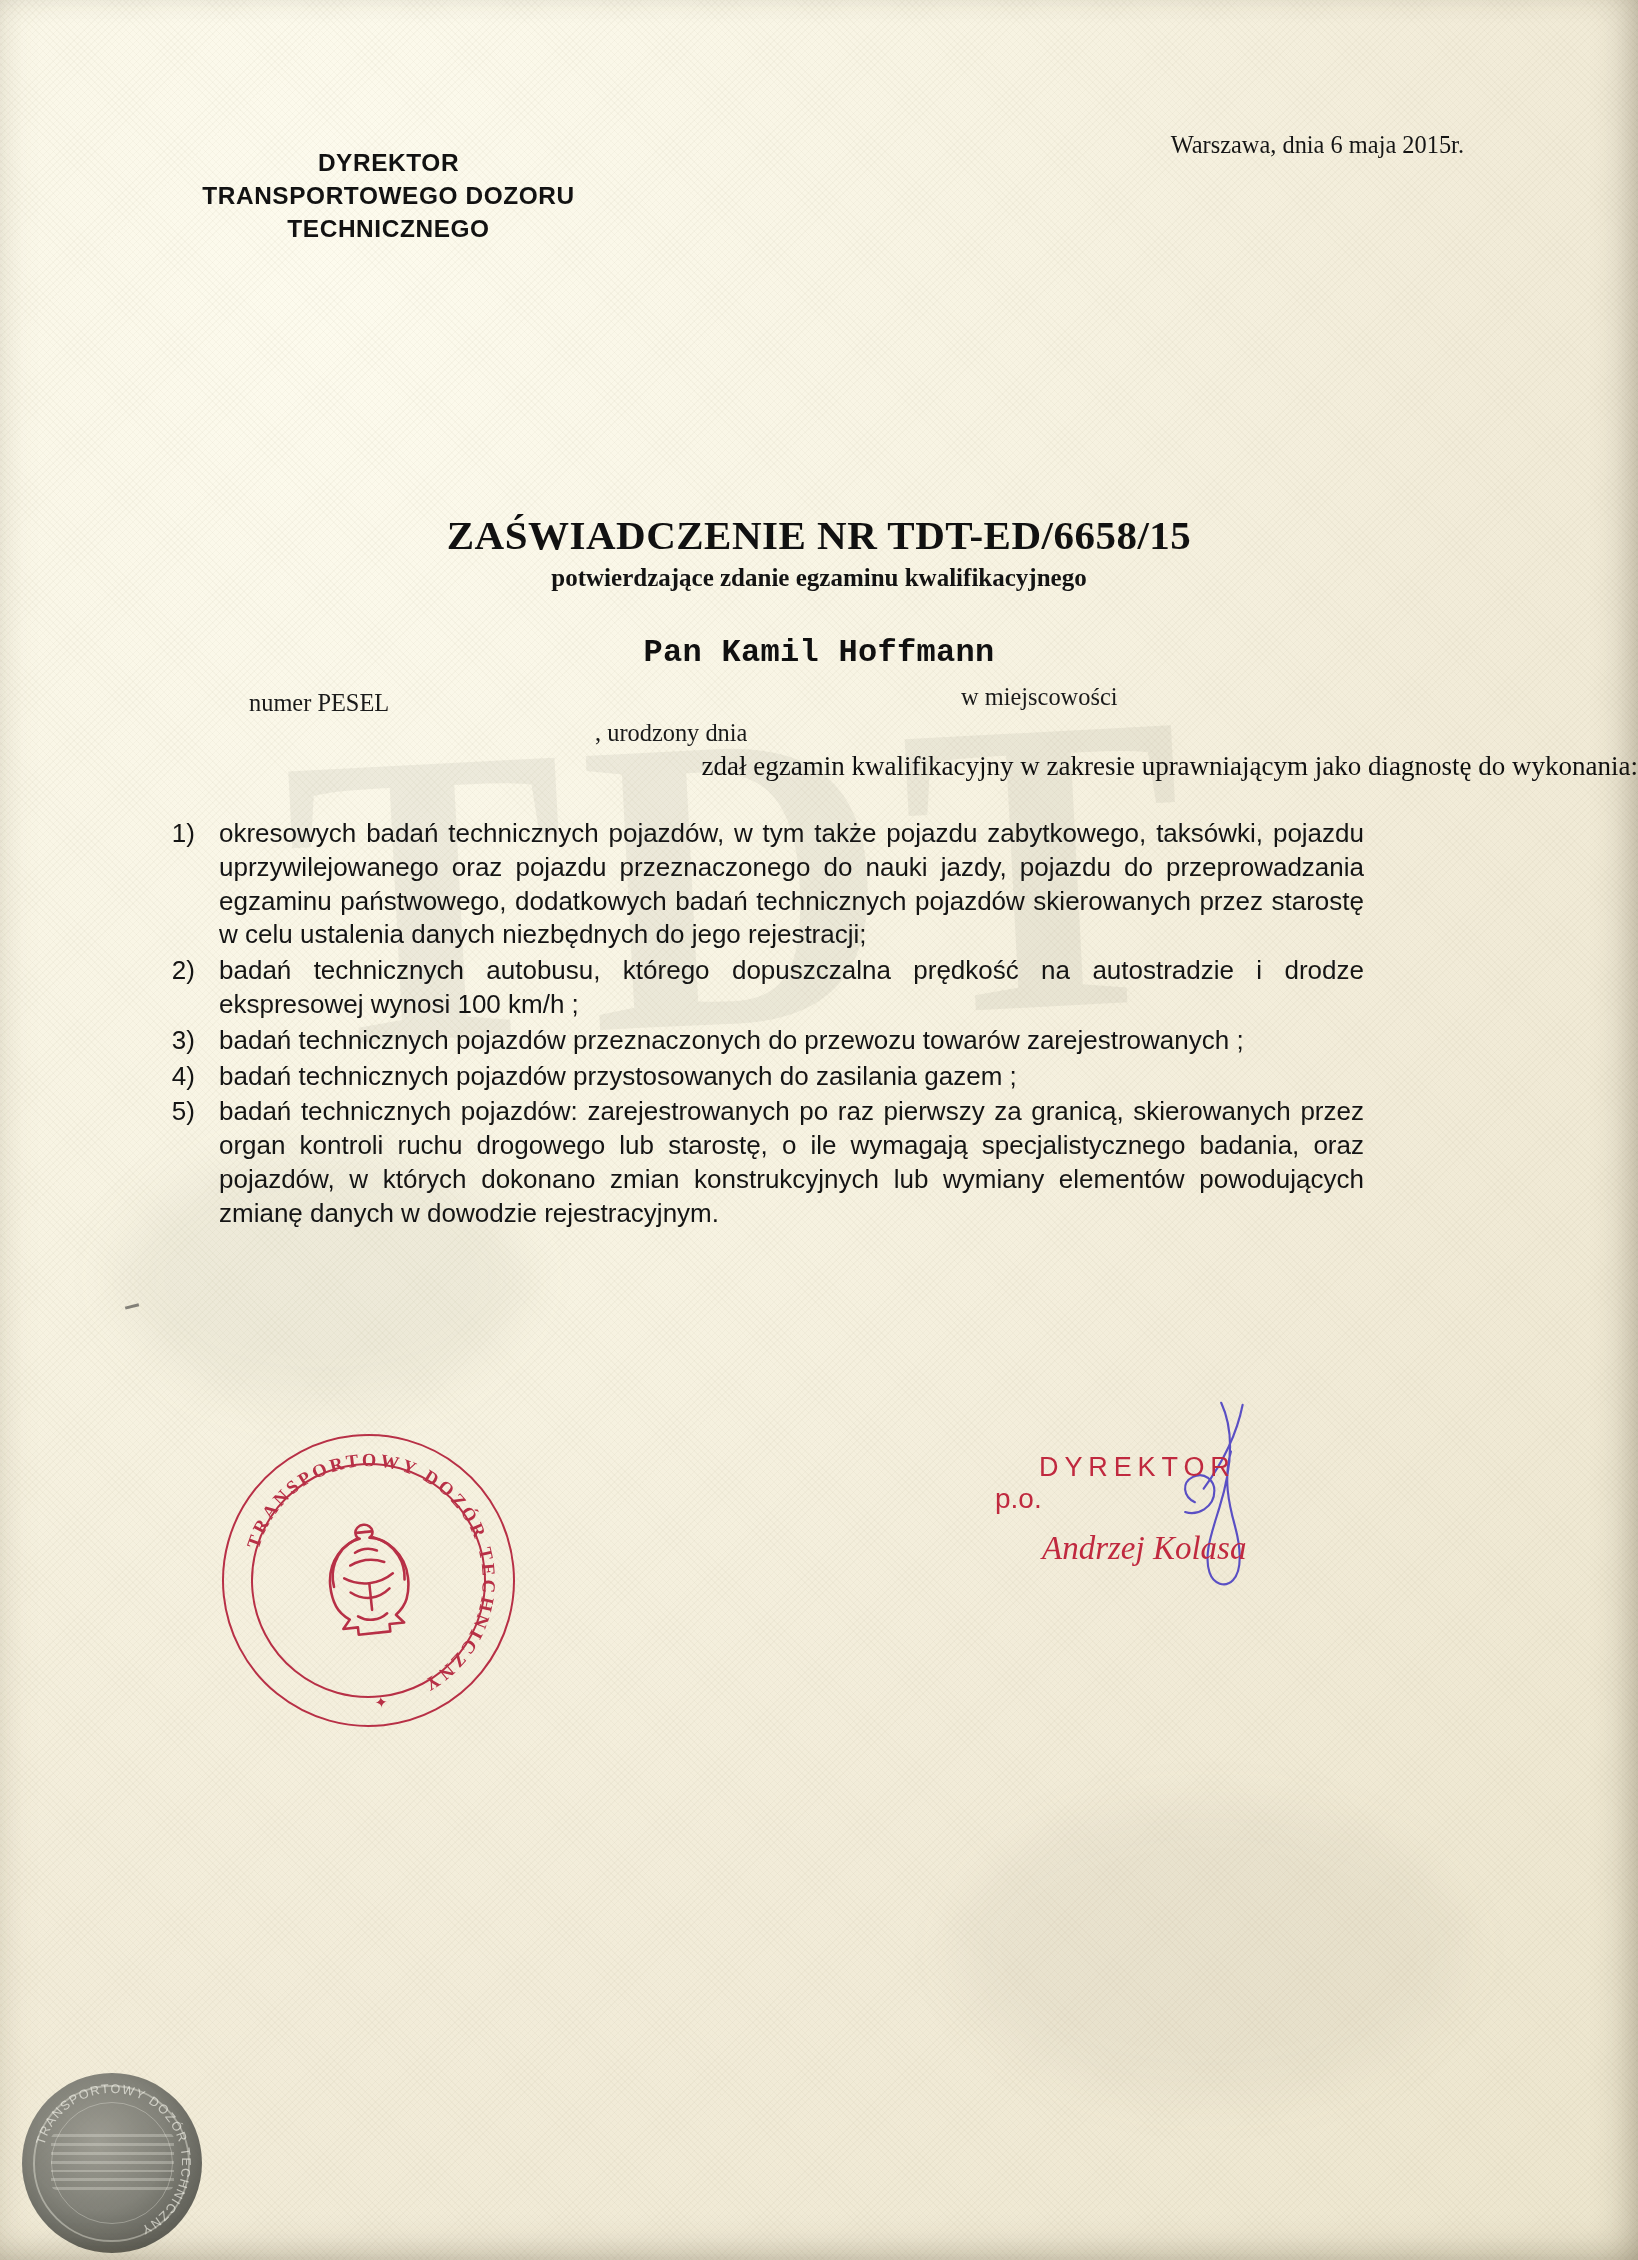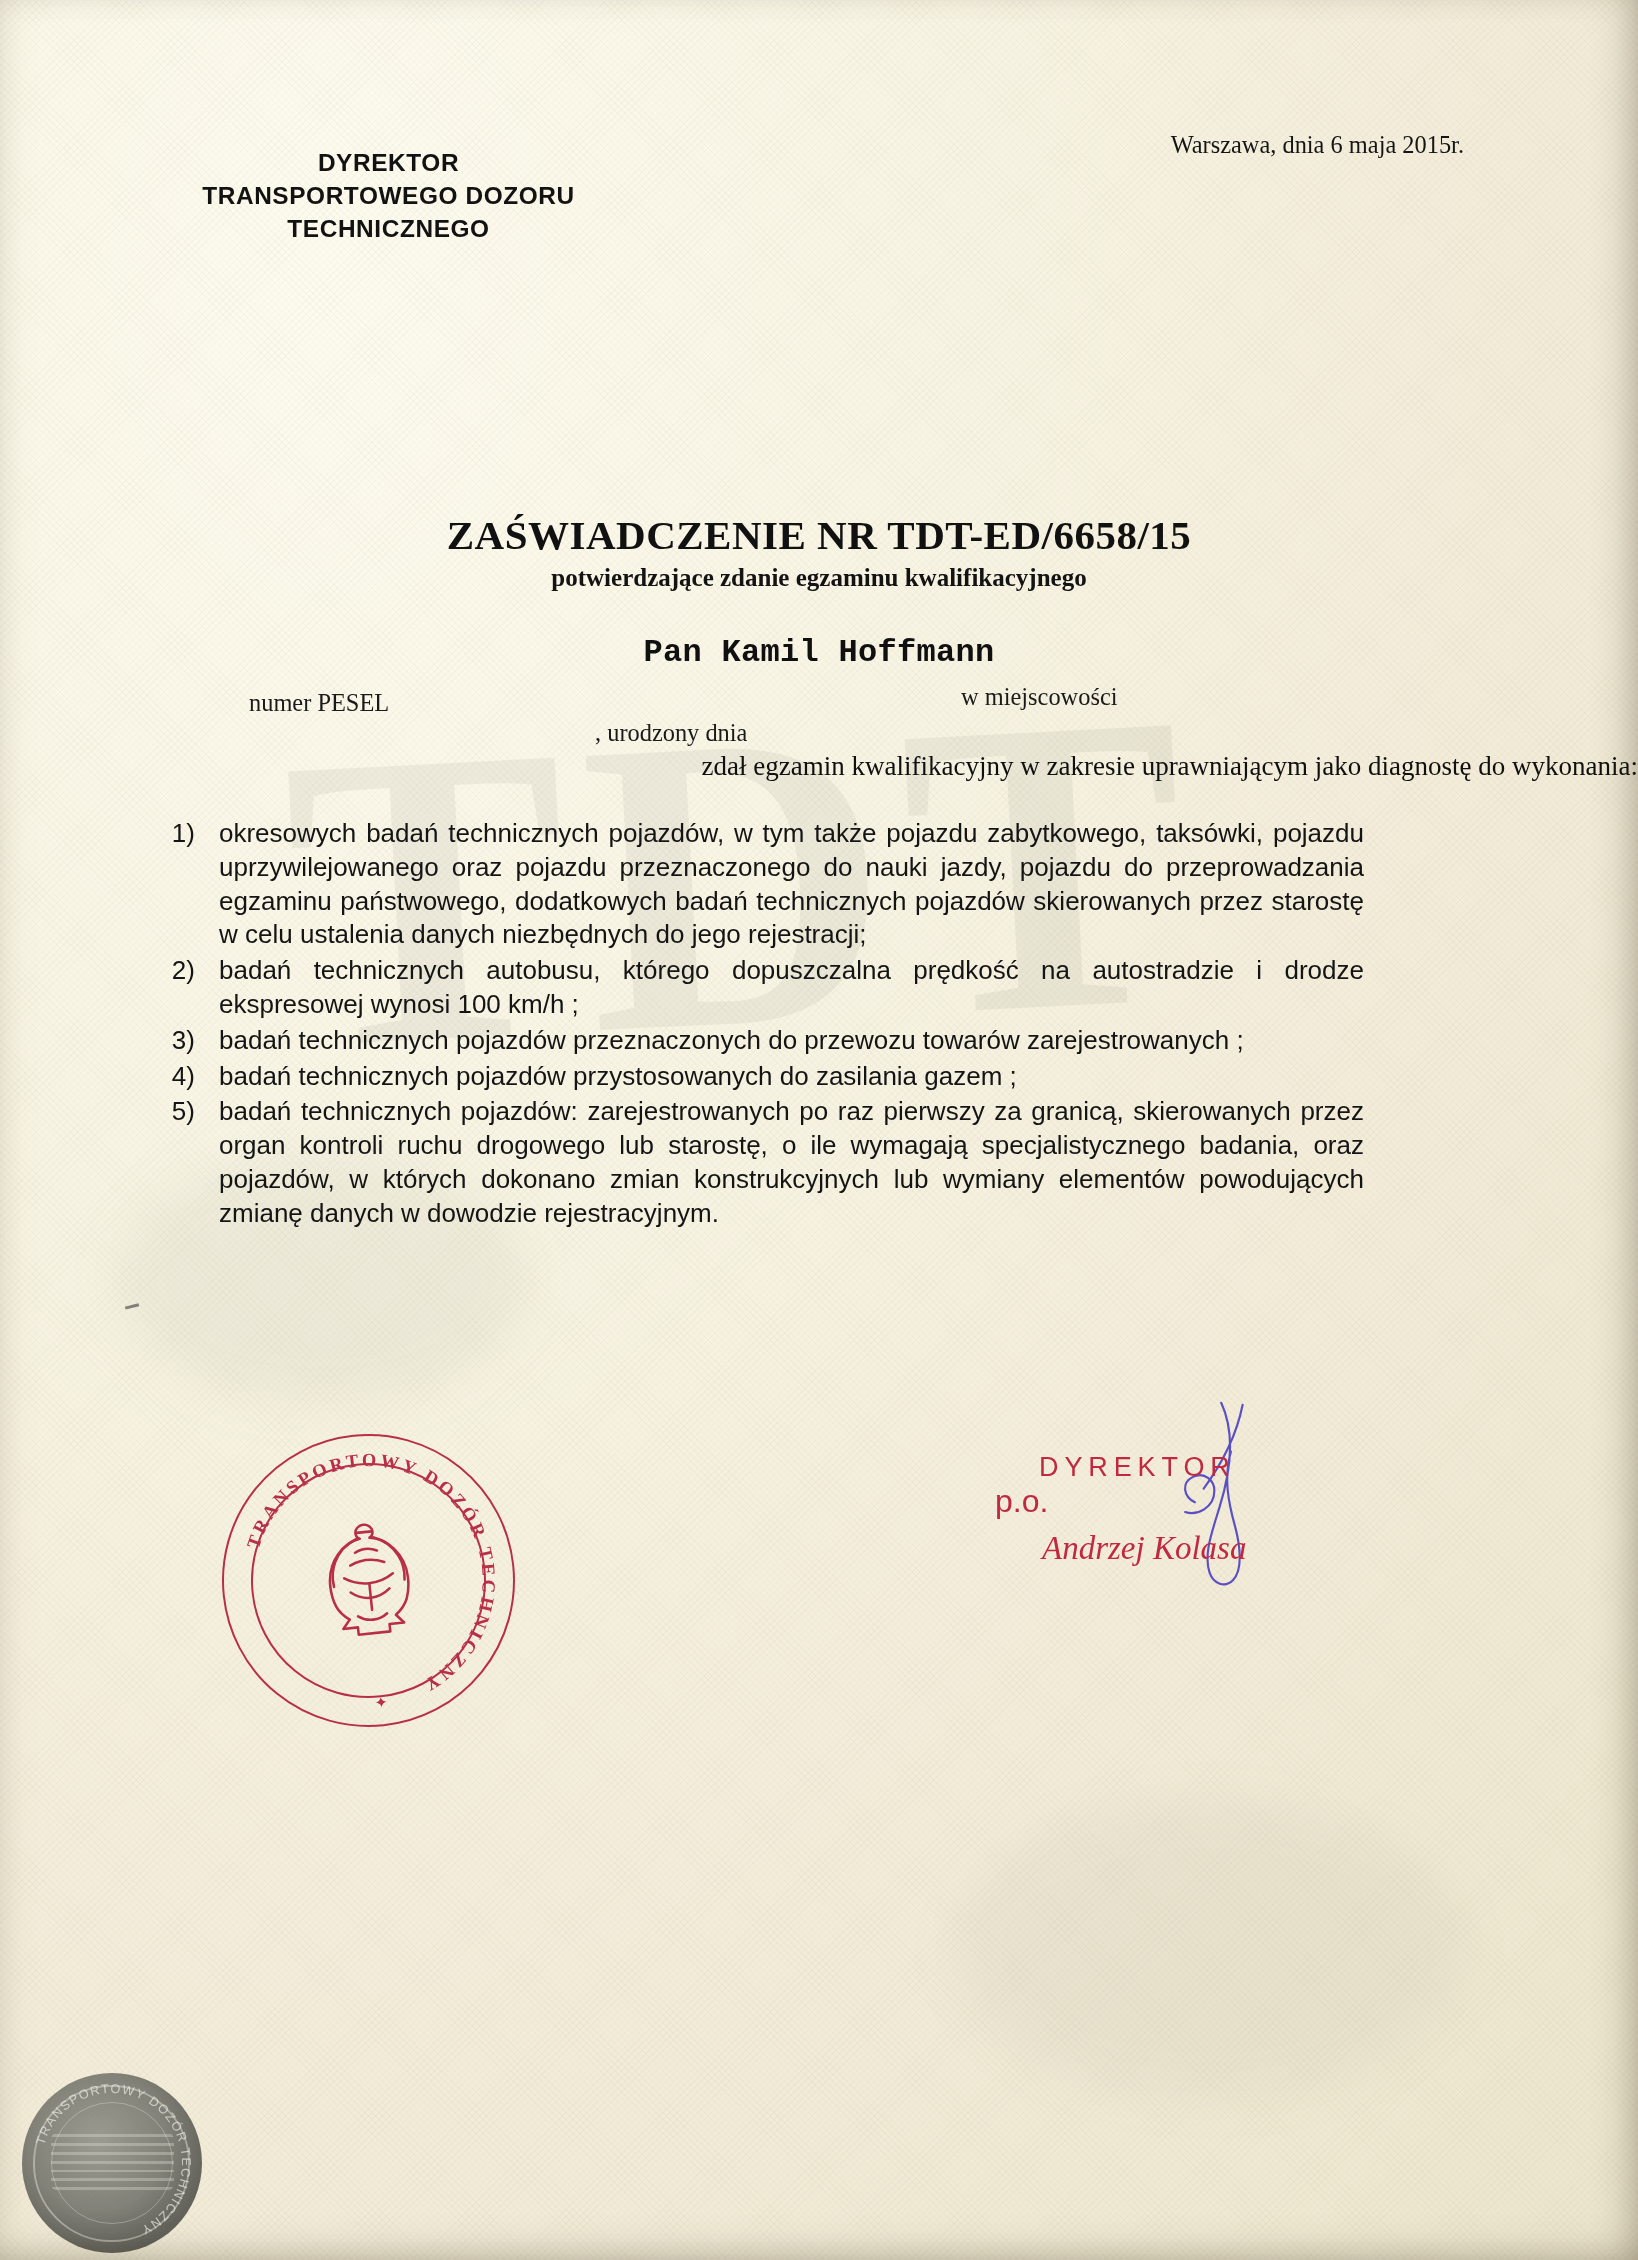--- a/index.html
+++ b/index.html
@@ -209,21 +209,21 @@
     font-family: "Liberation Sans", sans-serif;
     font-size: 27px;
     letter-spacing: 5.9px;
     color: #c0293f;
     white-space: nowrap;
   }
   .sig-po {
     position: absolute;
     left: 0px;
     top: 88px;
-    font-size: 32px;
+    font-size: 28px;
     color: #c0293f;
   }
   .sig-name {
     position: absolute;
     left: 47px;
     top: 135px;
     font-family: "Liberation Serif", serif;
     font-style: italic;
     font-size: 33px;
     color: #c0293f;

